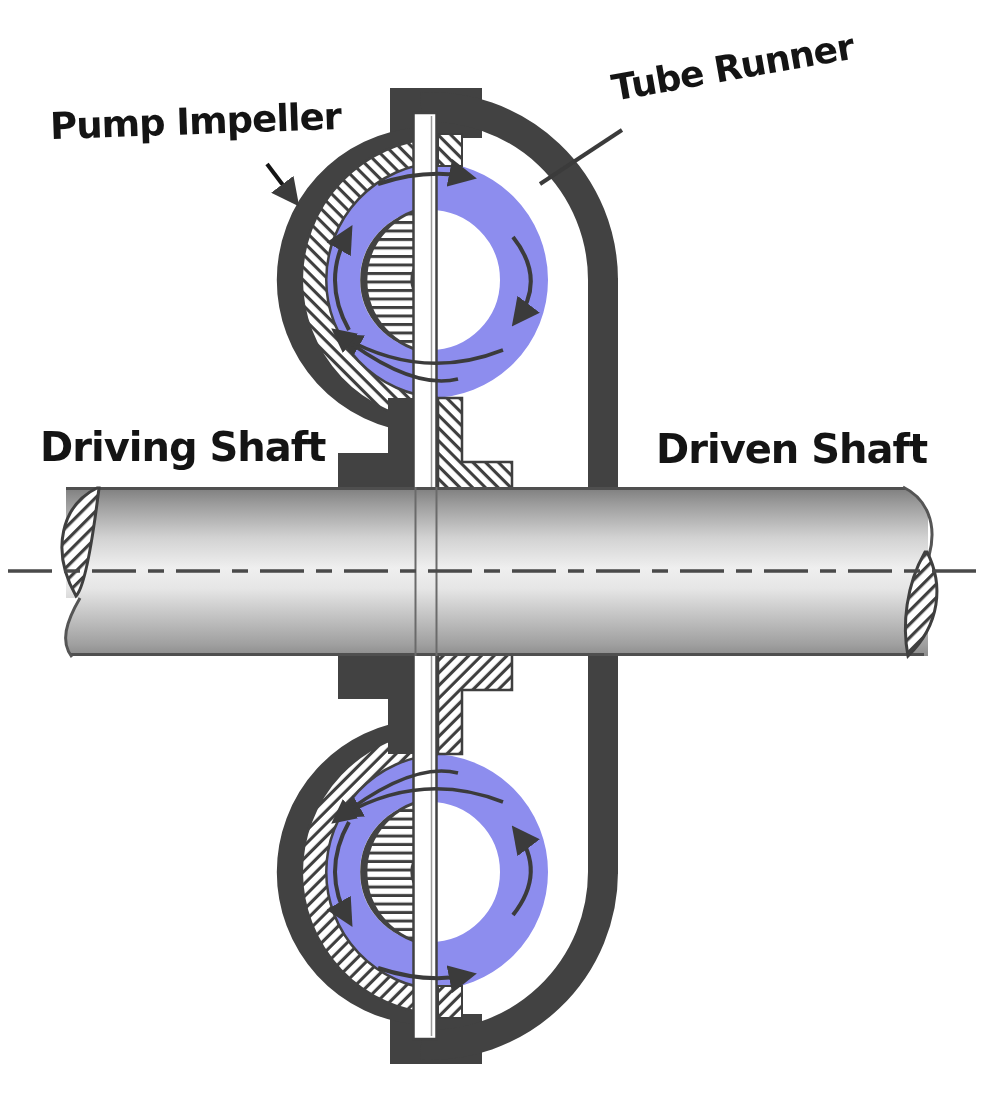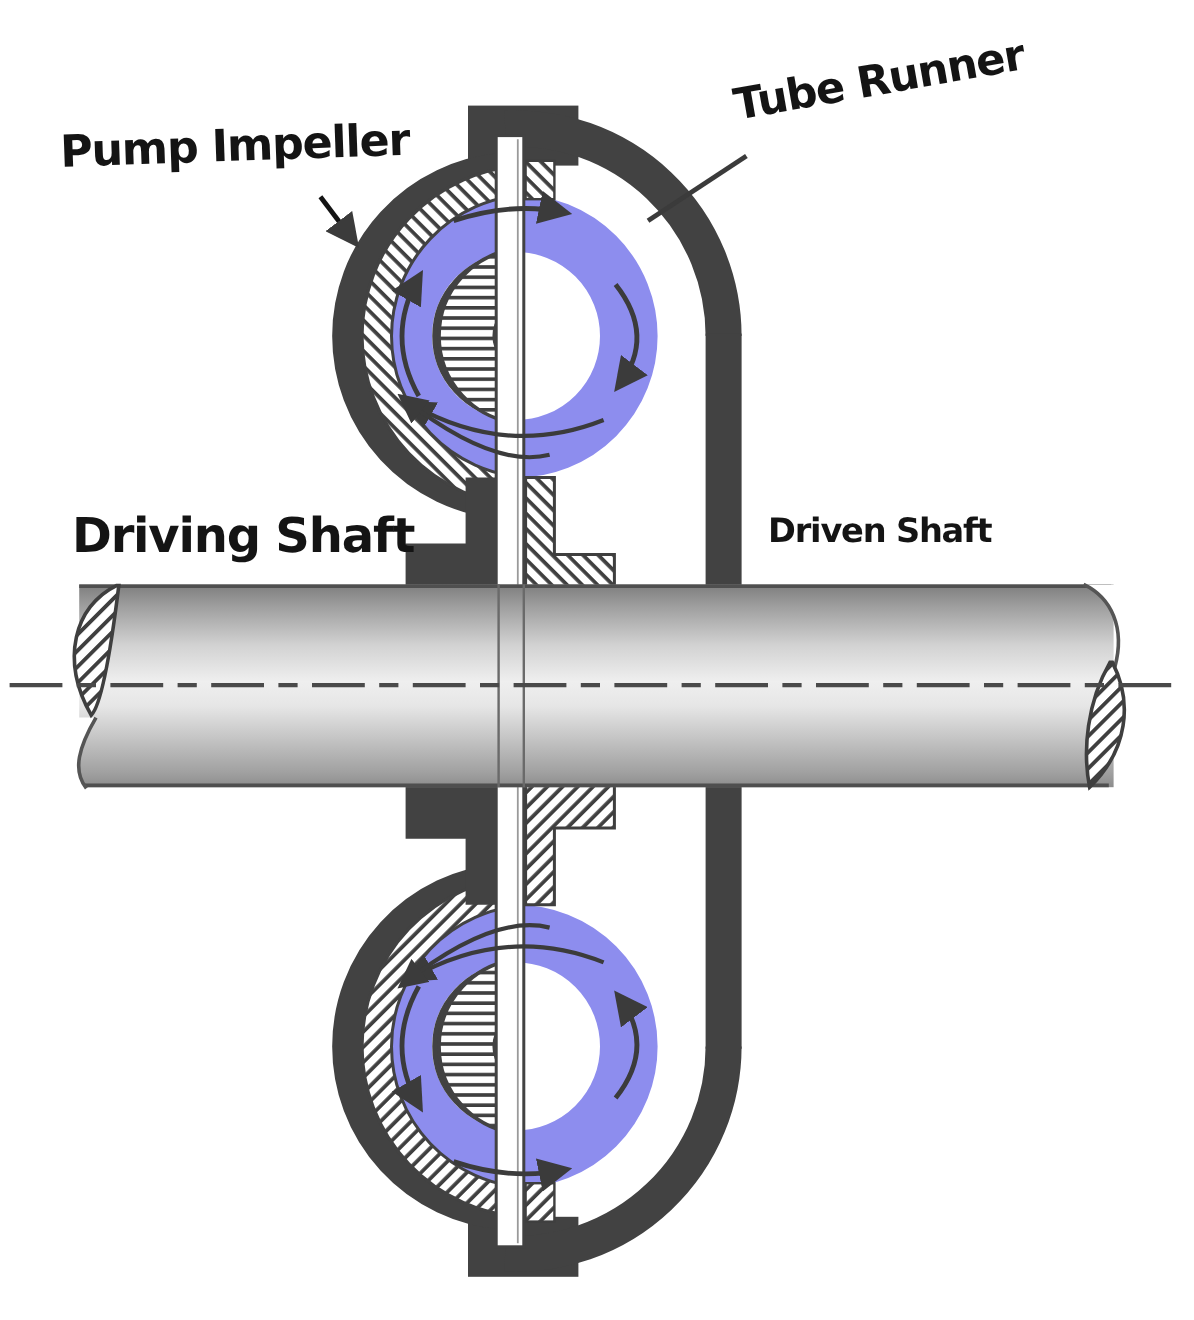--- a/index.html
+++ b/index.html
@@ -14,22 +14,22 @@
   .hand-label{
     position:absolute;
     color:#141414;
     font-weight:700;
     letter-spacing:-1px;
     white-space:nowrap;
     user-select:none;
   }
   .lbl-pump{left:50px;top:100px;font-size:37px;transform:rotate(-2deg);}
   .lbl-runner{left:612px;top:68px;font-size:36px;transform:rotate(-10deg);transform-origin:left center;}
-  .lbl-driving{left:60px;top:424px;font-size:40px;}
-  .lbl-driven{left:640px;top:426px;font-size:28px;}
+  .lbl-driving{left:40px;top:424px;font-size:40px;}
+  .lbl-driven{left:656px;top:426px;font-size:40px;}
 </style>
 </head>
 <body>
 
 <div id="stage">
 
   <svg width="995" height="1100" viewBox="0 0 995 1100">
     <defs>
       <pattern id="hatch" width="9" height="9" patternUnits="userSpaceOnUse" patternTransform="rotate(45)">
         <rect width="9" height="9" fill="#ffffff"></rect>

